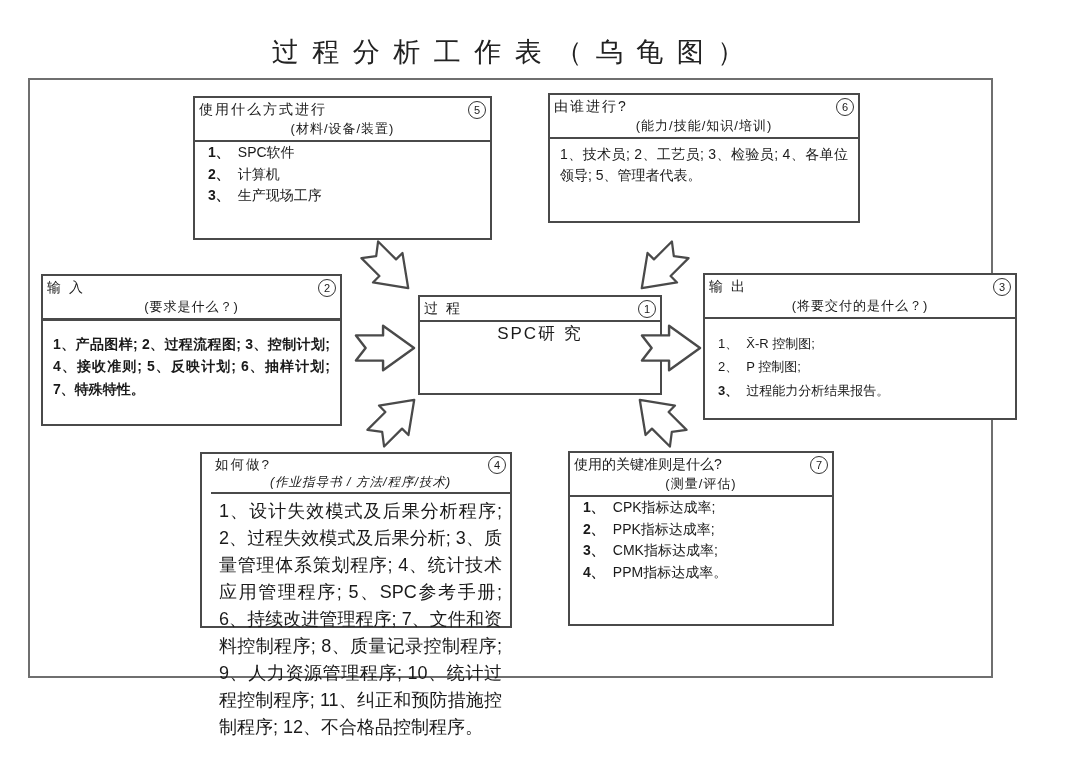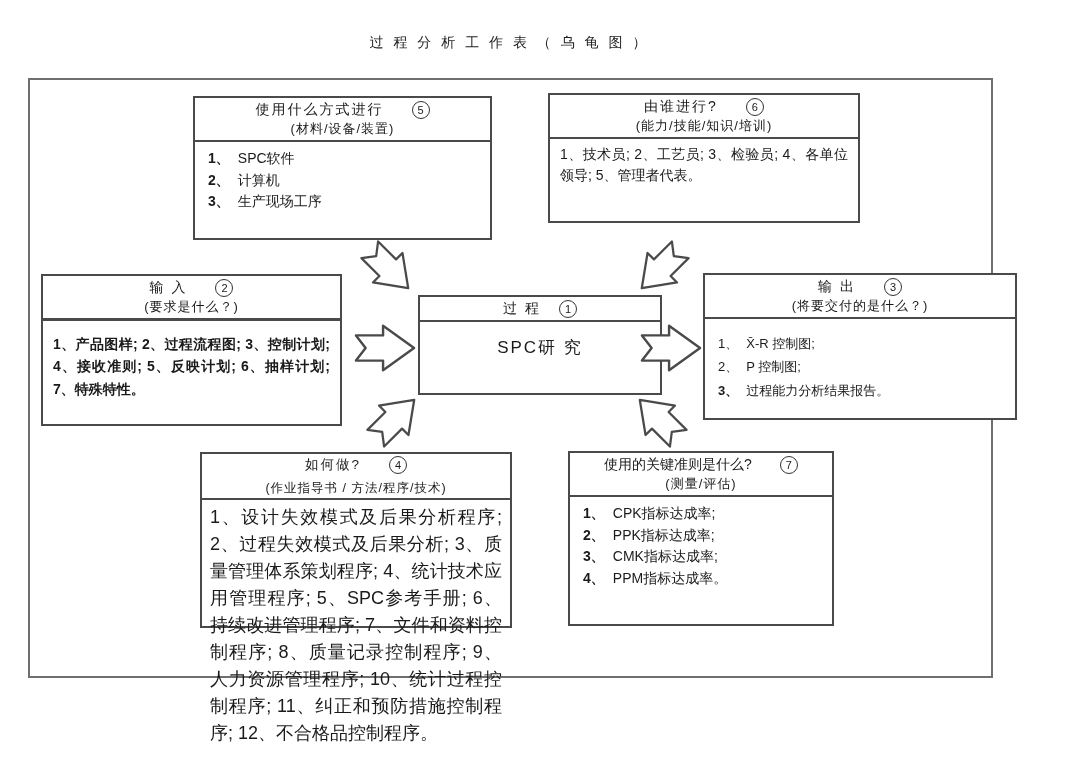--- a/index.html
+++ b/index.html
@@ -3,50 +3,50 @@
 <meta charset="utf-8">
 <style>
   html,body{margin:0;padding:0;background:#fff;}
   .canvas{
     position:relative;width:1080px;height:762px;background:#fff;
     font-family:"Liberation Sans","DejaVu Sans",sans-serif;
     color:#1a1a1a;overflow:hidden;
   }
   .page-title{
     position:absolute;left:28px;top:34px;width:963px;
-    text-align:center;font-size:14px;letter-spacing:3px;color:#222;
+    text-align:center;font-size:27px;letter-spacing:3px;color:#222;
     white-space:nowrap;
   }
   .frame{
     position:absolute;left:28px;top:78px;width:961px;height:596px;
     border:2px solid #6f6f6f;background:transparent;
   }
   .box{
     position:absolute;border:2px solid #4a4a4a;background:#fff;box-sizing:border-box;
   }
   .box-header{
     text-align:center;border-bottom:2px solid #4a4a4a;padding:3px 4px 2px 4px;
   }
   .hdr-row{
-    display:flex;justify-content:center;align-items:center;font-size:14px;
+    display:flex;justify-content:space-between;align-items:center;font-size:14px;
   }
   .hdr-title{letter-spacing:2px;}
   .circle-num{
     display:inline-flex;align-items:center;justify-content:center;
     width:16px;height:16px;border:1.4px solid #333;border-radius:50%;
     font-size:11px;line-height:1;margin-left:28px;flex:0 0 auto;
   }
   .hdr-sub{font-size:13px;letter-spacing:1px;margin-top:1px;}
-  .list-body{padding:6px 10px 0 13px;font-size:14px;line-height:1.55;}
+  .list-body{padding:0 10px 0 13px;font-size:14px;line-height:1.55;}
   .list-line{white-space:nowrap;}
   .num{font-weight:bold;margin-right:8px;}
   .para-body{padding:5px 10px 0 10px;font-size:14px;line-height:1.5;text-align:justify;}
   .bold-body{font-weight:bold;}
   .center-body{
-    text-align:center;font-size:17px;letter-spacing:2px;padding-top:14px;font-weight:500;
+    text-align:center;font-size:17px;letter-spacing:2px;padding-top:0;font-weight:500;
   }
   .arrow{position:absolute;}
   .small{font-size:18px;line-height:1.5;}
 </style>
 </head>
 <body>
 
 <div class="canvas">
 
   <div class="page-title">过 程 分 析 工 作 表 （ 乌 龟 图 ）</div>
@@ -108,27 +108,27 @@
       </div>
       <div class="hdr-sub">(将要交付的是什么？)</div>
     </div>
     <div class="list-body" style="padding-top:13px;font-size:13px;line-height:1.8;">
       <div class="list-line"><span class="num" style="font-weight:normal;">1、</span><span>X̄-R 控制图;</span></div>
       <div class="list-line"><span class="num" style="font-weight:normal;">2、</span><span>P 控制图;</span></div>
       <div class="list-line"><span class="num">3、</span><span>过程能力分析结果报告。</span></div>
     </div>
   </div>
 
-  <div class="box" style="left:200px;top:452px;width:312px;height:176px;">
+  <div class="box" style="left:200px;top:452px;width:312px;height:176px;padding-left:9px;">
     <div class="box-header" style="padding-top:2px;padding-bottom:1px;">
       <div class="hdr-row" style="font-size:13.5px;">
         <span class="hdr-title">如何做?</span>
         <span class="circle-num">4</span>
       </div>
-      <div class="hdr-sub" style="font-size:12.5px;margin-top:6px;">(作业指导书 / 方法/程序/技术)</div>
+      <div class="hdr-sub" style="font-size:12.5px;margin-top:0;font-style:italic;">(作业指导书 / 方法/程序/技术)</div>
     </div>
     <div class="para-body small" style="padding:4px 8px 0 8px;">1、设计失效模式及后果分析程序;   2、过程失效模式及后果分析;  3、质量管理体系策划程序;   4、统计技术应用管理程序;   5、SPC参考手册;  6、持续改进管理程序;  7、文件和资料控制程序;   8、质量记录控制程序;  9、人力资源管理程序;   10、统计过程控制程序;  11、纠正和预防措施控制程序;   12、不合格品控制程序。</div>
   </div>
 
   <div class="box" style="left:568px;top:451px;width:266px;height:175px;">
     <div class="box-header">
       <div class="hdr-row">
         <span class="hdr-title" style="letter-spacing:0;">使用的关键准则是什么?</span>
         <span class="circle-num">7</span>
       </div>

